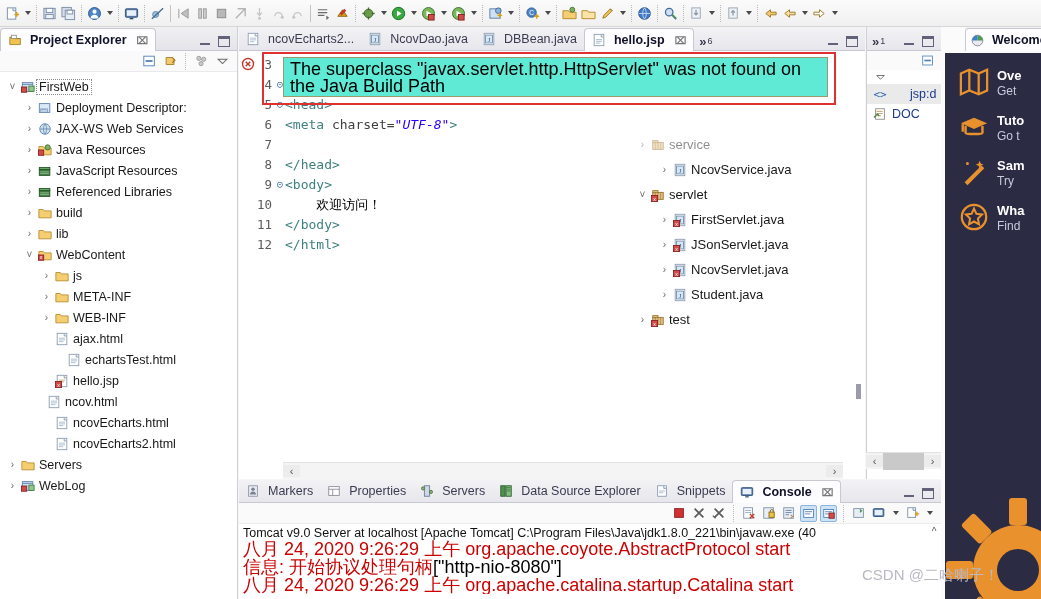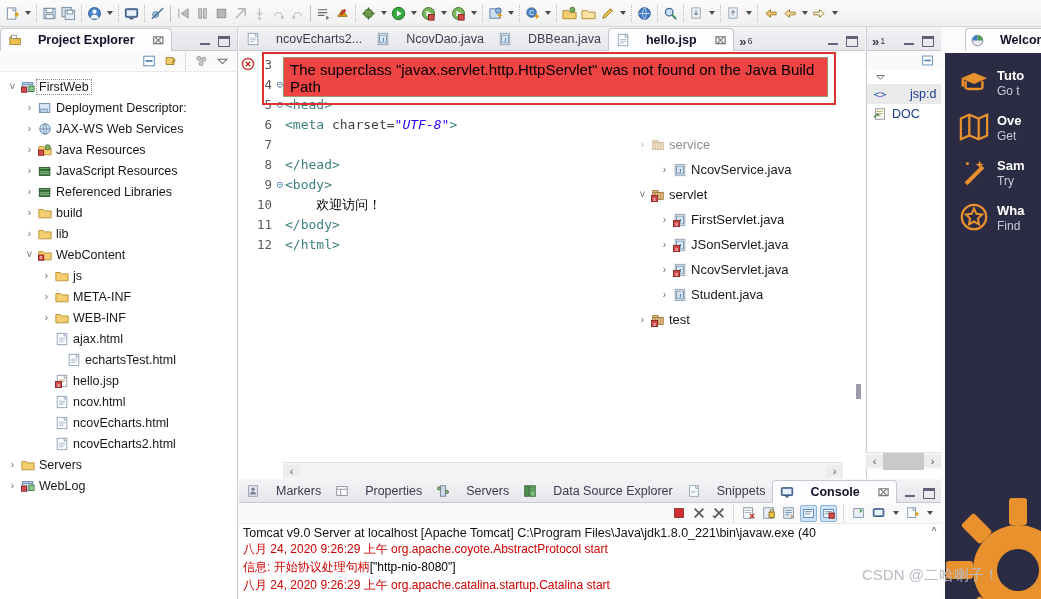--- a/index.html
+++ b/index.html
@@ -39,21 +39,21 @@
 
   
   .panel { position: absolute; background: #ffffff; }
   .tabbar {
     height: 24px; display: flex; align-items: flex-end;
     background: linear-gradient(#f3f3f3, #e8e8e8);
     border-bottom: 1px solid #c8c8d0;
     position: relative;
   }
   .ptab {
-    display: flex; align-items: center; gap: 16px; height: 23px;
+    display: flex; align-items: center; gap: 8px; height: 23px;
     padding: 0 7px; font-size: 12.5px; color: #3a3a50; white-space: nowrap;
     cursor: default;
     justify-content: center;
   }
   .ptab.active {
     background: #fdfdff;
     border: 1px solid #c8c8d0; border-bottom: none;
     border-radius: 4px 4px 0 0;
     font-weight: bold; color: #10102a;
     position: relative; top: 1px;
@@ -116,22 +116,22 @@
   
   .float-tree {
     position: absolute; background: #fff; font-size: 13px;
     z-index: 6; white-space: nowrap;
   }
   .ft-row { display:flex; align-items:center; height:25px; }
 
   
   #errtip {
     position: absolute; left: 283px; top: 57px; width: 545px; height: 40px;
-    background: #ef4444; border: 1px solid #9a9a6e; z-index: 20;
-    font-size: 15px; color: #000; padding: 3px 6px; line-height: 17px;
+    background: #5eead4; border: 1px solid #9a9a6e; z-index: 20;
+    font-size: 18px; color: #000; padding: 3px 6px; line-height: 17px;
   }
   #errbox {
     position: absolute; left: 262px; top: 52px; width: 574px; height: 53px;
     border: 2px solid #e03131; z-index: 19;
   }
   
   #outline { left: 866px; top: 27px; width: 75px; height: 452px; background:#fff;
              border-left:1px solid #cfcfd8; }
   #outline .tabbar { background: linear-gradient(#f3f3f5,#e6e6ec); }
   .ol-tool { height:19px; display:flex; align-items:center; justify-content:flex-end;
@@ -154,21 +154,21 @@
   }
 
   
   #console { left: 239px; top: 480px; width: 702px; height: 119px; background:#fff; }
   #console .tabbar { background: linear-gradient(#f3f3f5,#e6e6ec); height:23px; }
   .cs-toolbar { height:21px; background:#fafafa; border-bottom:1px solid #ececec;
                 display:flex; align-items:center; justify-content:flex-end; gap:3px; padding-right:6px; }
   .cs-ti { width:17px; height:17px; display:flex; align-items:center; justify-content:center; }
   .cs-ti.on { background:#cfe3f7; border:1px solid #8cb4dd; border-radius:2px; }
   .cs-head { font-size:12.5px; padding:2px 0 0 4px; white-space:nowrap; color:#111; }
-  .cs-out { font-family:"Liberation Sans", sans-serif; font-size:12px;
+  .cs-out { font-family:"Liberation Sans", sans-serif; font-size:18px;
             padding-left:4px; line-height:18px; white-space:nowrap; overflow:hidden; }
   .cs-out .r { color: #cc0000; }
   .cs-out .b { color: #000; }
   .cs-vscroll { position:absolute; right:0; top:44px; bottom:0; width:14px; background:#fff; }
 
   #watermark {
     position:absolute; left:862px; top:566px; font-size:15px; color:#b9b9c4;
     z-index:30; white-space:nowrap; font-family:"Liberation Sans", sans-serif;
   }
 </style>
@@ -655,21 +655,21 @@
             <svg width="14" height="14" viewBox="0 0 16 16">
               <rect x="2.5" y="1.5" width="11" height="13" fill="#fff" stroke="#8a9bb0"></rect>
               <path d="M10.5 1.5v3h3" fill="#f4e2c8" stroke="#8a9bb0"></path>
               <path d="M4.5 7h7M4.5 9h6" stroke="#c29a5c" stroke-width="0.9"></path>
               <rect x="0.5" y="8.5" width="7" height="7" fill="#D24B4B" stroke="#8a2020"></rect>
               <text x="4" y="14.3" font-size="6" fill="#fff" text-anchor="middle" font-family="sans-serif">x</text>
             </svg>
           </span>
           <span class="tlabel">hello.jsp</span>
         </div>
-        <div class="trow" style="padding-left:40px">
+        <div class="trow" style="padding-left:32px">
           <span class="arrow none">›</span>
           <span class="ticon">
             <svg width="14" height="14" viewBox="0 0 16 16">
               <rect x="2.5" y="1.5" width="11" height="13" fill="#fff" stroke="#8a9bb0"></rect>
               <path d="M10.5 1.5v3h3" fill="#dce7f2" stroke="#8a9bb0"></path>
               <path d="M4.5 7h7M4.5 9h7M4.5 11h5" stroke="#8fa5bd" stroke-width="0.8"></path>
             </svg>
           </span>
           <span class="tlabel">ncov.html</span>
         </div>
@@ -1008,37 +1008,37 @@
               <path d="M1.4 8A6.6 6.6 0 018 1.4V8z" fill="#3f7fc4"></path>
             </svg>
         </span>
         <span>Welcome</span>
         <span class="tclose">⌧</span>
       </div>
     </div>
     <div class="wc-body" id="welcome-body">
         <div class="wc-item">
           <span class="wc-ico"><svg viewBox="0 0 32 32" width="30" height="30">
+              <path d="M2 7l9-4 10 4 9-4v22l-9 4-10-4-9 4z" fill="none" stroke="#E8912D" stroke-width="2.4"></path>
+              <path d="M11 3v22M21 7v22" stroke="#E8912D" stroke-width="2.4"></path>
+            </svg></span>
+          <span class="wc-txt">
+            <div class="wc-title">Ove</div>
+            <div class="wc-sub">Get </div>
+          </span>
+        </div>
+        <div class="wc-item">
+          <span class="wc-ico"><svg viewBox="0 0 32 32" width="30" height="30">
               <path d="M2 12L16 6l14 6-14 6z" fill="#E8912D"></path>
               <path d="M7 15v7c0 2 18 2 18 0v-7" fill="none" stroke="#E8912D" stroke-width="2.6"></path>
               <path d="M4 13v8" stroke="#E8912D" stroke-width="2.6"></path>
             </svg></span>
           <span class="wc-txt">
             <div class="wc-title">Tuto</div>
             <div class="wc-sub">Go t</div>
-          </span>
-        </div>
-        <div class="wc-item">
-          <span class="wc-ico"><svg viewBox="0 0 32 32" width="30" height="30">
-              <path d="M2 7l9-4 10 4 9-4v22l-9 4-10-4-9 4z" fill="none" stroke="#E8912D" stroke-width="2.4"></path>
-              <path d="M11 3v22M21 7v22" stroke="#E8912D" stroke-width="2.4"></path>
-            </svg></span>
-          <span class="wc-txt">
-            <div class="wc-title">Ove</div>
-            <div class="wc-sub">Get </div>
           </span>
         </div>
         <div class="wc-item">
           <span class="wc-ico"><svg viewBox="0 0 32 32" width="30" height="30">
               <path d="M6 27L24 9l3 3L9 30z" fill="#E8912D"></path>
               <path d="M22 4l1.2 3 3 1.2-3 1.2L22 12.4 20.8 9.4 17.8 8.2l3-1.2z" fill="#E8912D"></path>
               <circle cx="9" cy="7" r="1.6" fill="#E8912D"></circle>
             </svg></span>
           <span class="wc-txt">
             <div class="wc-title">Sam</div>

